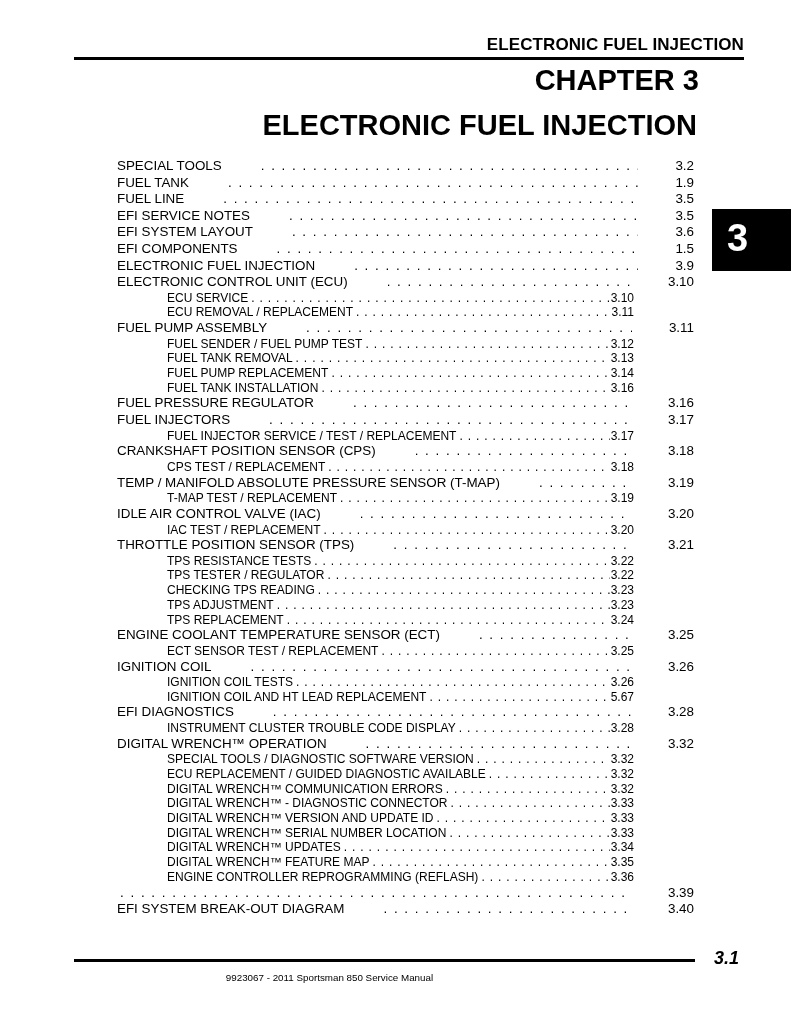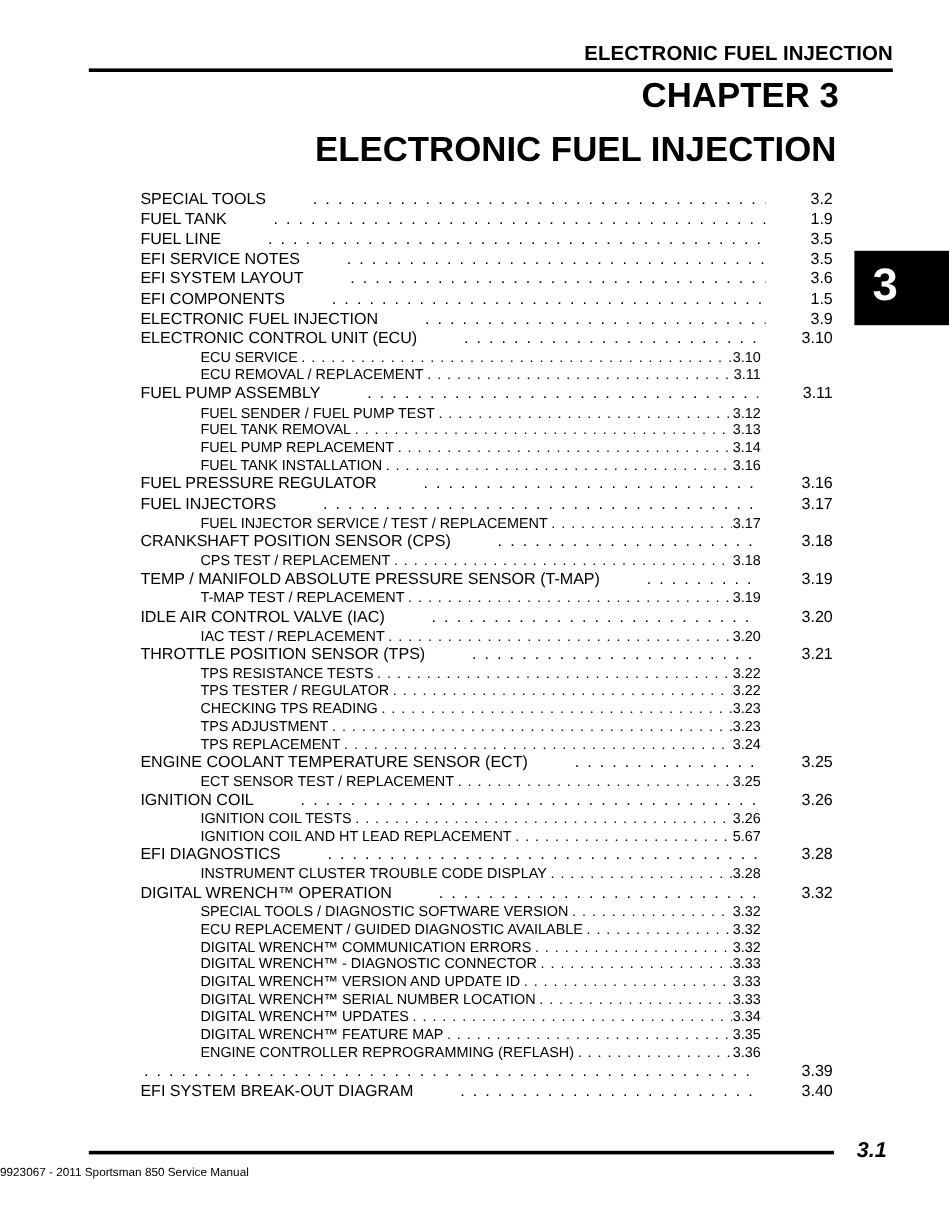--- a/index.html
+++ b/index.html
@@ -42,21 +42,21 @@
   .row.minor .leader { letter-spacing: 0.8px; }
   .row .page { flex: 0 0 auto; text-align: left; }
   .bottom-rule {
     position: absolute; left: 74px; top: 959px; width: 621px; height: 3px; background: #000;
   }
   .page-num {
     position: absolute; left: 714px; top: 948px;
     font-size: 18px; font-weight: bold; font-style: italic;
   }
   .footer {
-    position: absolute; left: 0; width: 659px; top: 972px; text-align: left;
+    position: absolute; left: 0; width: 659px; top: 972px; text-align: center;
     font-size: 9.8px; line-height: 12px;
   }
 </style>
 </head>
 <body>
 
 <div class="running-head">ELECTRONIC FUEL INJECTION</div>
 <div class="top-rule"></div>
 <div class="chapter-num">CHAPTER 3</div>
 <div class="chapter-title">ELECTRONIC FUEL INJECTION</div>

